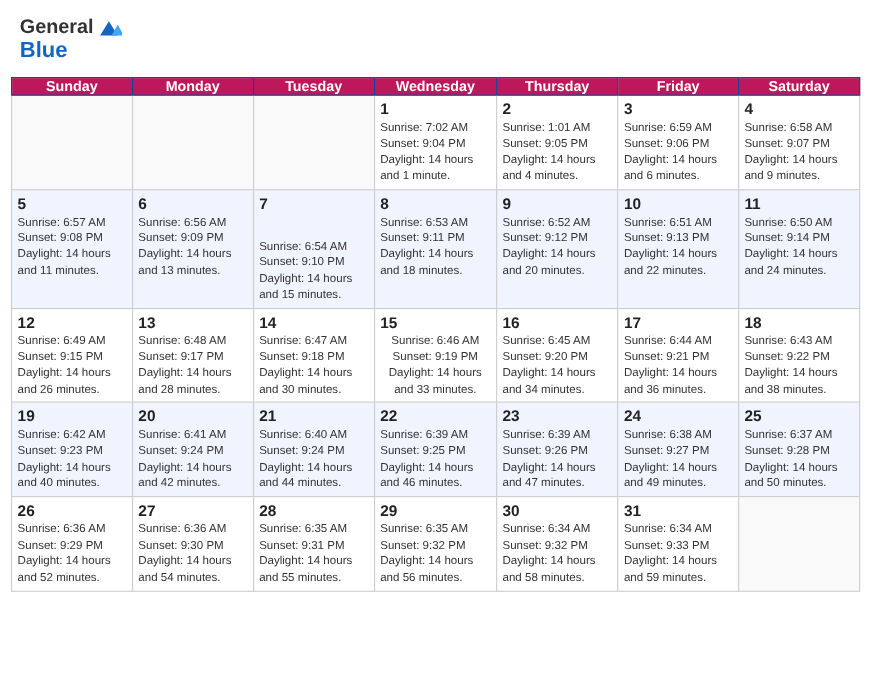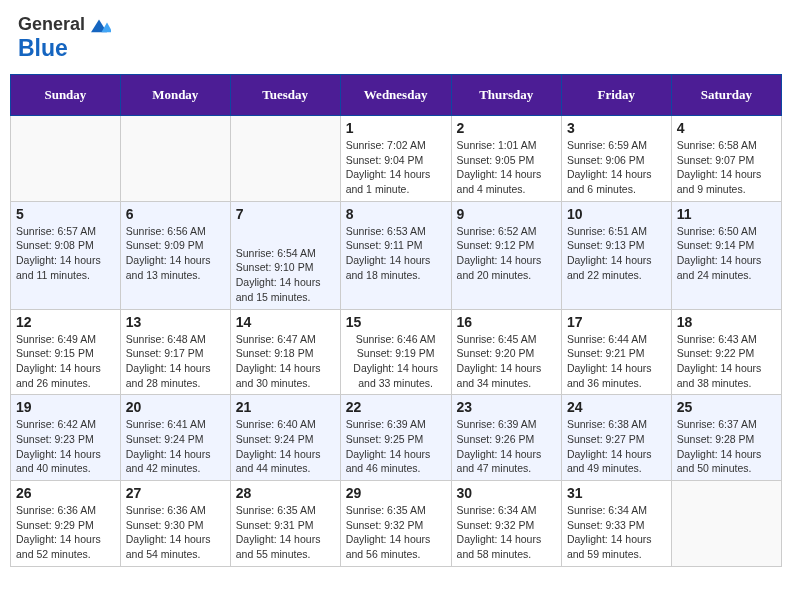--- a/index.html
+++ b/index.html
@@ -21,21 +21,21 @@
       display: flex;
       align-items: center;
       gap: 4px;
     }
     .logo-text-general {
       font-size: 18px;
       font-weight: bold;
       color: #333;
     }
     .logo-text-blue {
-      font-size: 23px;
+      font-size: 20px;
       font-weight: bold;
       color: #1565c0;
     }
     .logo-icon {
       width: 24px;
       height: 20px;
       margin-left: 2px;
     }
     .title-area {
       text-align: right;
@@ -47,28 +47,27 @@
     }
     .subtitle {
       font-size: 16px;
       color: #444;
     }
     .calendar {
       width: 100%;
       border-collapse: collapse;
     }
     .calendar th {
-      background-color: #4c1d95;
+      background-color: #be185d;
       color: #fff;
       text-align: center;
-      padding: 12px 4px;
+      padding: 0 4px;
       font-size: 13px;
       font-weight: bold;
       border: 1px solid #0d47a1;
-      font-family: Liberation Serif, serif;
     }
     .calendar td {
       border: 1px solid #ccc;
       vertical-align: top;
       padding: 4px 5px;
       width: 113px;
       min-height: 80px;
       background: #fff;
     }
     .calendar td.empty {

